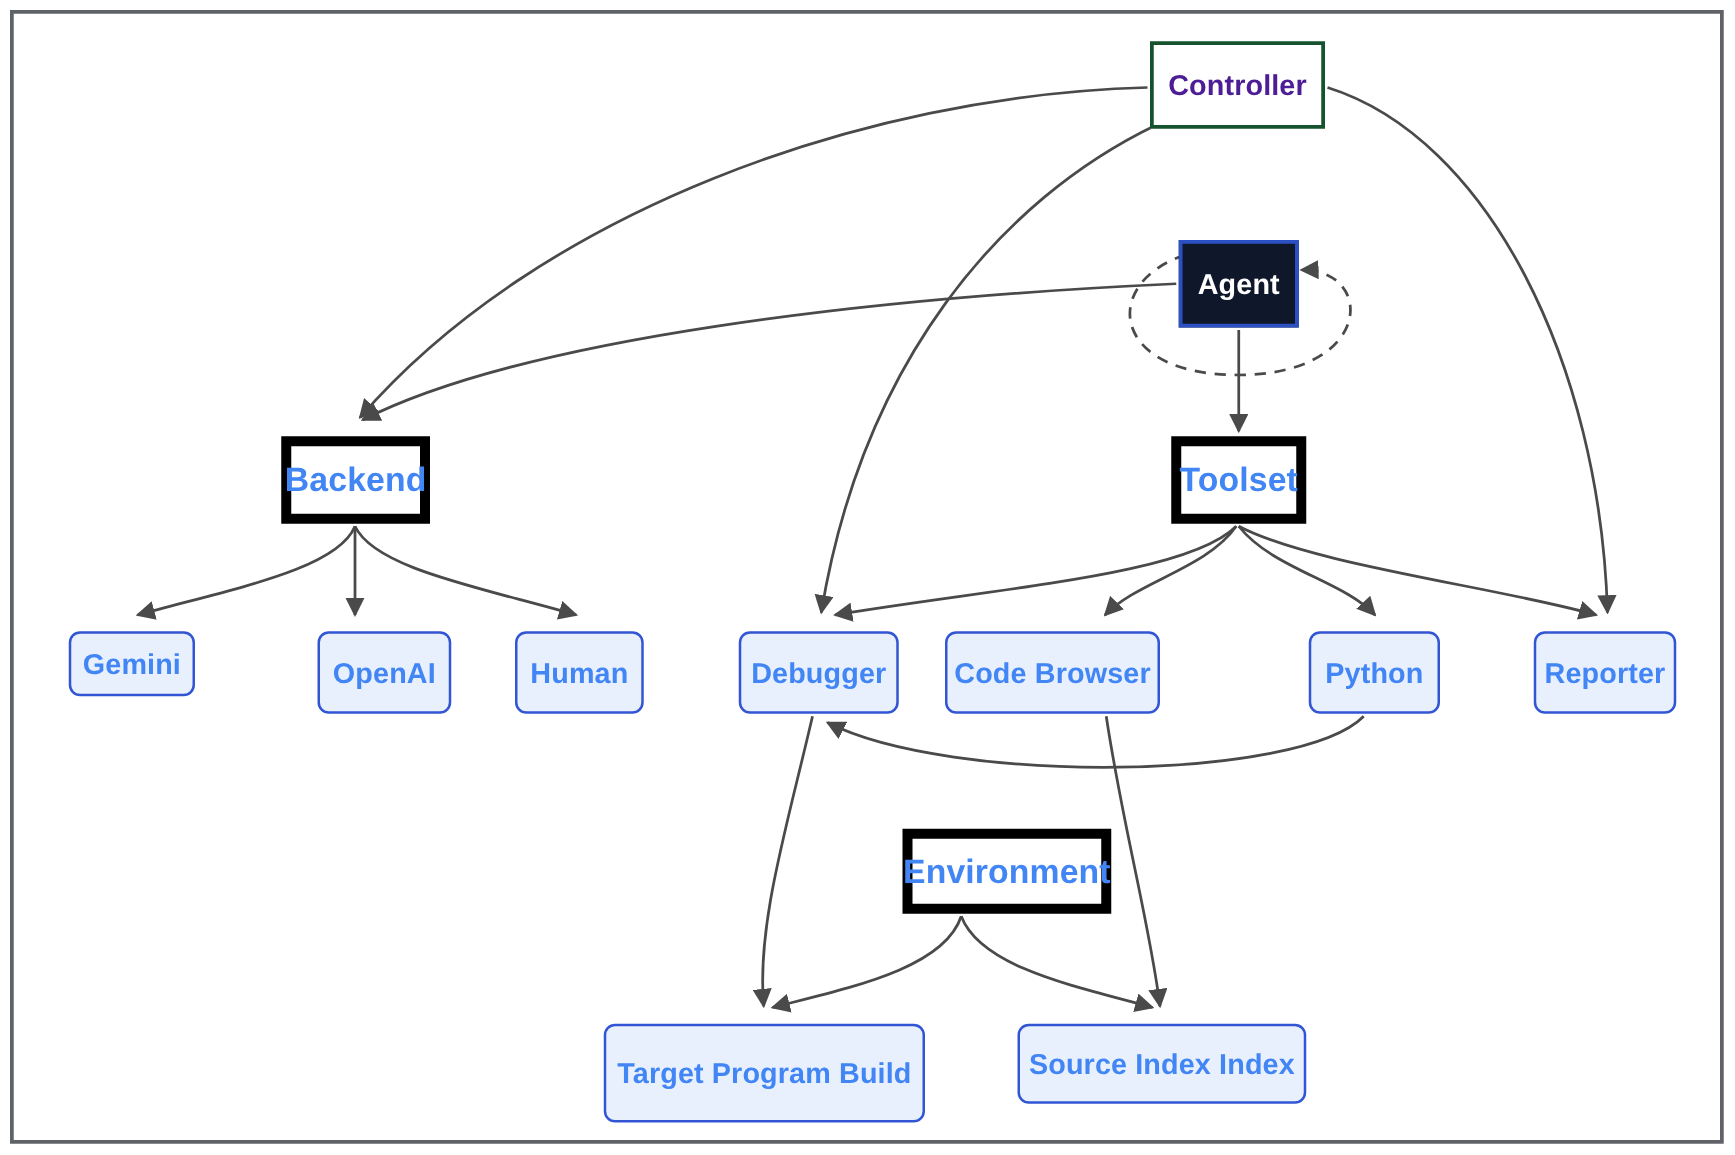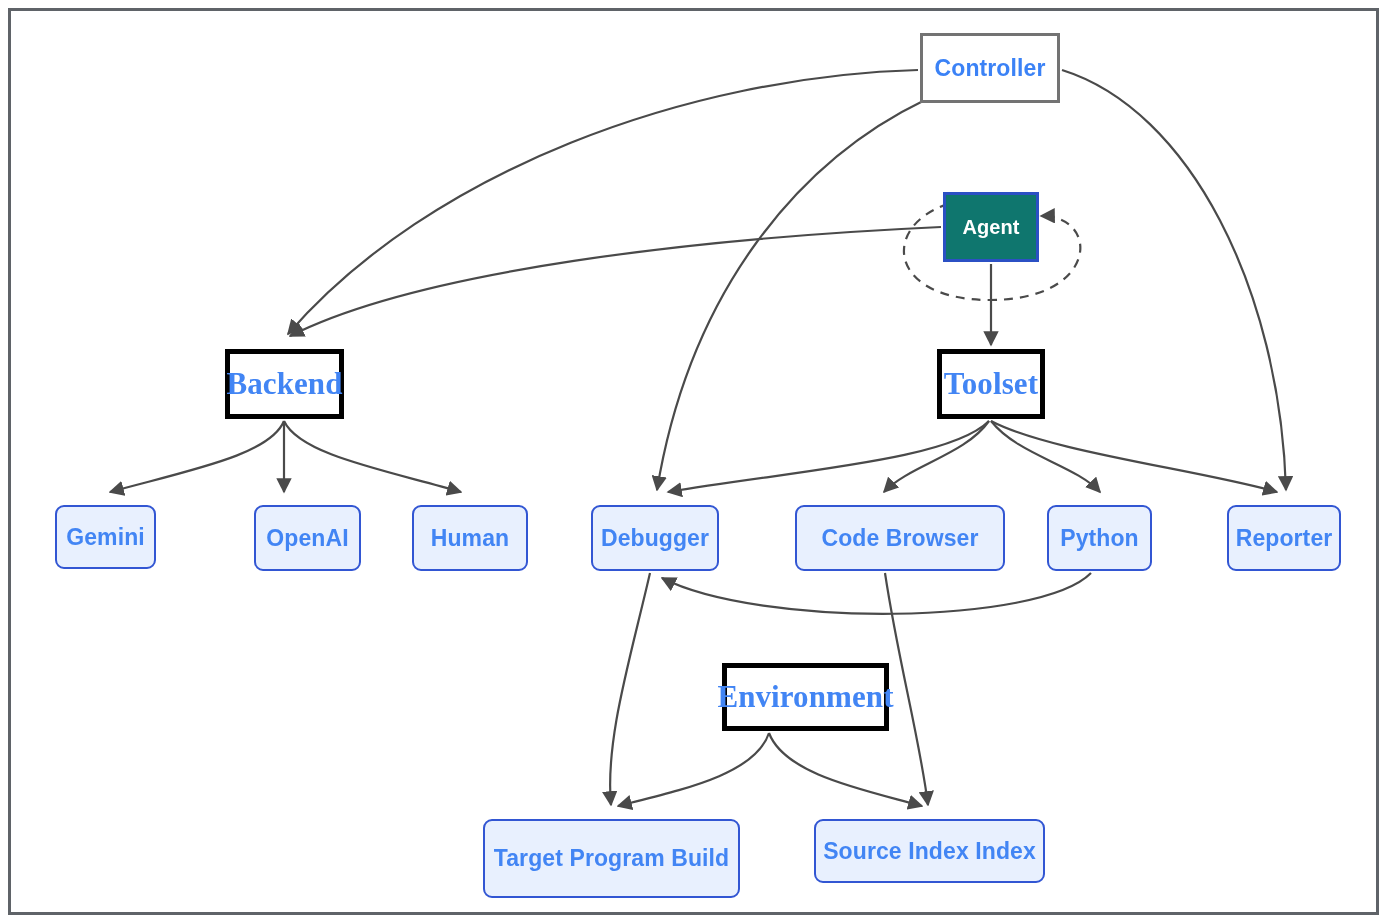--- a/index.html
+++ b/index.html
@@ -39,41 +39,40 @@
     display: flex;
     align-items: center;
     justify-content: center;
     text-align: center;
     white-space: nowrap;
     letter-spacing: 0.1px;
   }
   
   .node-green {
     background: #ffffff;
-    border: 3px solid #737373;
-    color: #3b82f6;
+    border: 3px solid #14532d;
+    color: #4c1d95;
     font-size: 23px;
     font-weight: bold;
   }
   
   .node-filled {
-    background: #0f766e;
+    background: #0f172a;
     border: 3px solid #2b50c4;
     color: #ffffff;
-    font-size: 20px;
+    font-size: 23px;
     font-weight: bold;
   }
   
   .node-box {
     background: #ffffff;
-    border: 5px solid #000000;
+    border: 8px solid #000000;
     color: #4285f4;
-    font-size: 31px;
+    font-size: 27px;
     font-weight: bold;
-    font-family: Liberation Serif, serif;
   }
   
   .node-leaf {
     background: #e8f0fe;
     border: 2px solid #3256d3;
     border-radius: 9px;
     color: #4285f4;
     font-size: 23px;
     font-weight: bold;
   }
@@ -137,33 +136,33 @@
       </div>
       <div class="node node-filled" style="left: 943px; top: 192px; width: 96px; height: 70px;">
         <span>Agent</span>
       </div>
       <div class="node node-box" style="left: 225px; top: 349px; width: 119px; height: 70px;">
         <span>Backend</span>
       </div>
       <div class="node node-box" style="left: 937px; top: 349px; width: 108px; height: 70px;">
         <span>Toolset</span>
       </div>
-      <div class="node node-leaf" style="left: 55px; top: 505px; width: 101px; height: 64px; text-align: center;">
+      <div class="node node-leaf" style="left: 55px; top: 505px; width: 101px; height: 52px; text-align: center;">
         <span>Gemini</span>
       </div>
       <div class="node node-leaf" style="left: 230px; top: 505px; width: 107px; height: 66px; margin-left: 24px;">
         <span>OpenAI</span>
       </div>
-      <div class="node node-leaf" style="left: 412px; top: 505px; width: 116px; height: 66px;">
+      <div class="node node-leaf" style="left: 412px; top: 505px; width: 103px; height: 66px;">
         <span>Human</span>
       </div>
       <div class="node node-leaf" style="left: 591px; top: 505px; width: 128px; height: 66px;">
         <span>Debugger</span>
       </div>
-      <div class="node node-leaf" style="left: 795px; top: 505px; width: 210px; height: 66px; text-align: right;">
+      <div class="node node-leaf" style="left: 756px; top: 505px; width: 172px; height: 66px; text-align: right;">
         <span>Code Browser</span>
       </div>
       <div class="node node-leaf" style="left: 1047px; top: 505px; width: 105px; height: 66px;">
         <span>Python</span>
       </div>
       <div class="node node-leaf" style="left: 1227px; top: 505px; width: 114px; height: 66px;">
         <span>Reporter</span>
       </div>
       <div class="node node-box" style="left: 722px; top: 663px; width: 167px; height: 68px;">
         <span>Environment</span>

